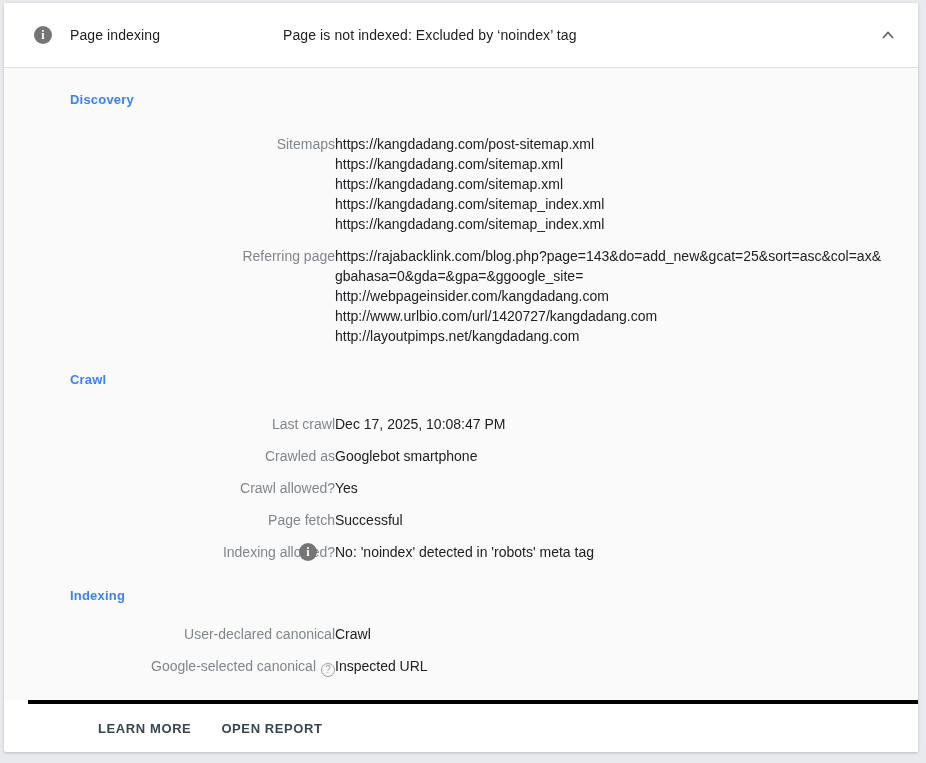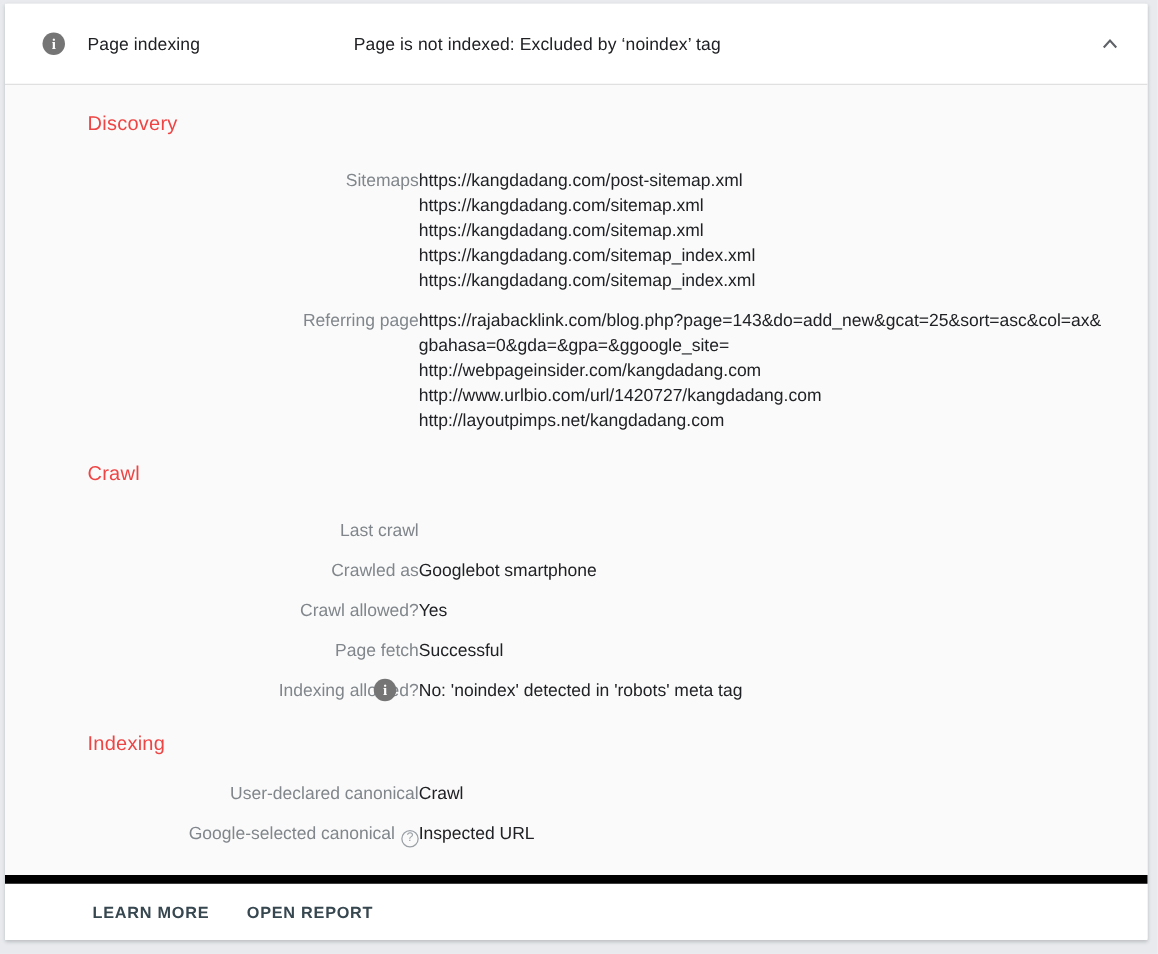--- a/index.html
+++ b/index.html
@@ -67,23 +67,23 @@
     cursor: pointer;
   }
   
   .body {
     flex: 1;
     background: #fafafa;
     padding: 24px 30px 0 66px;
     overflow: hidden;
   }
   .section-heading {
-    font-size: 16px;
-    font-weight: 400;
-    color: #ef4444;
+    font-size: 13px;
+    font-weight: 700;
+    color: #3b82f6;
     line-height: 16px;
     letter-spacing: 0.2px;
   }
   .row {
     display: grid;
     grid-template-columns: 265px 1fr;
     align-items: start;
   }
   .row .label {
     font-size: 14px;
@@ -132,24 +132,25 @@
     align-items: center;
     justify-content: center;
     margin-left: 5px;
     vertical-align: -2px;
     cursor: pointer;
   }
   
   .footer {
     flex: 0 0 52px;
     background: #ffffff;
-    border-top: 7px solid #000000;
+    border-top: 4px solid #000000;
     display: flex;
     align-items: center;
     padding-left: 56px;
+    margin-left: 24px;
   }
   .text-btn {
     border: none;
     background: transparent;
     color: #37474f;
     font-family: "Liberation Sans", sans-serif;
     font-size: 13px;
     font-weight: 600;
     letter-spacing: 0.6px;
     text-transform: uppercase;
@@ -197,20 +198,21 @@
         <div class="url-line">http://webpageinsider.com/kangdadang.com</div>
         <div class="url-line">http://www.urlbio.com/url/1420727/kangdadang.com</div>
         <div class="url-line">http://layoutpimps.net/kangdadang.com</div>
       </div>
     </div>
 
     <div class="section-heading mt30">Crawl</div>
 
     <div class="row mt26">
       <div class="label">Last crawl</div>
+      <div class="value">Dec 17, 2025, 10:08:47 PM</div>
     </div>
     <div class="row mt12">
       <div class="label">Crawled as</div>
       <div class="value">Googlebot smartphone</div>
     </div>
     <div class="row mt12">
       <div class="label">Crawl allowed?</div>
       <div class="value">Yes</div>
     </div>
     <div class="row mt12">

